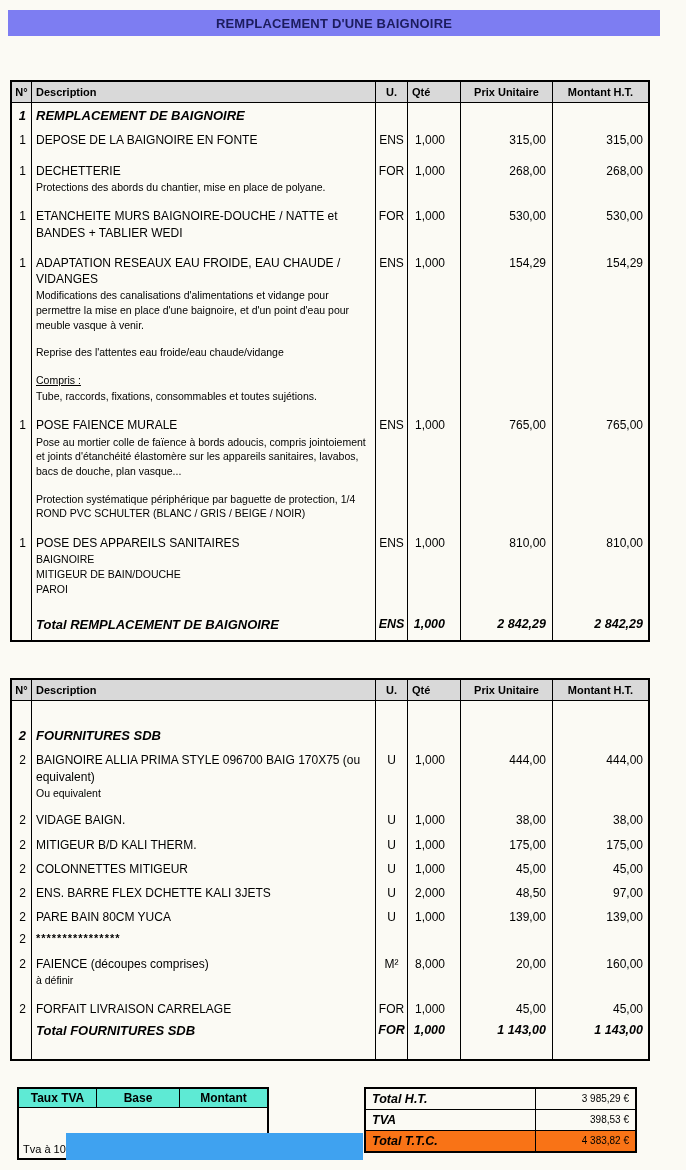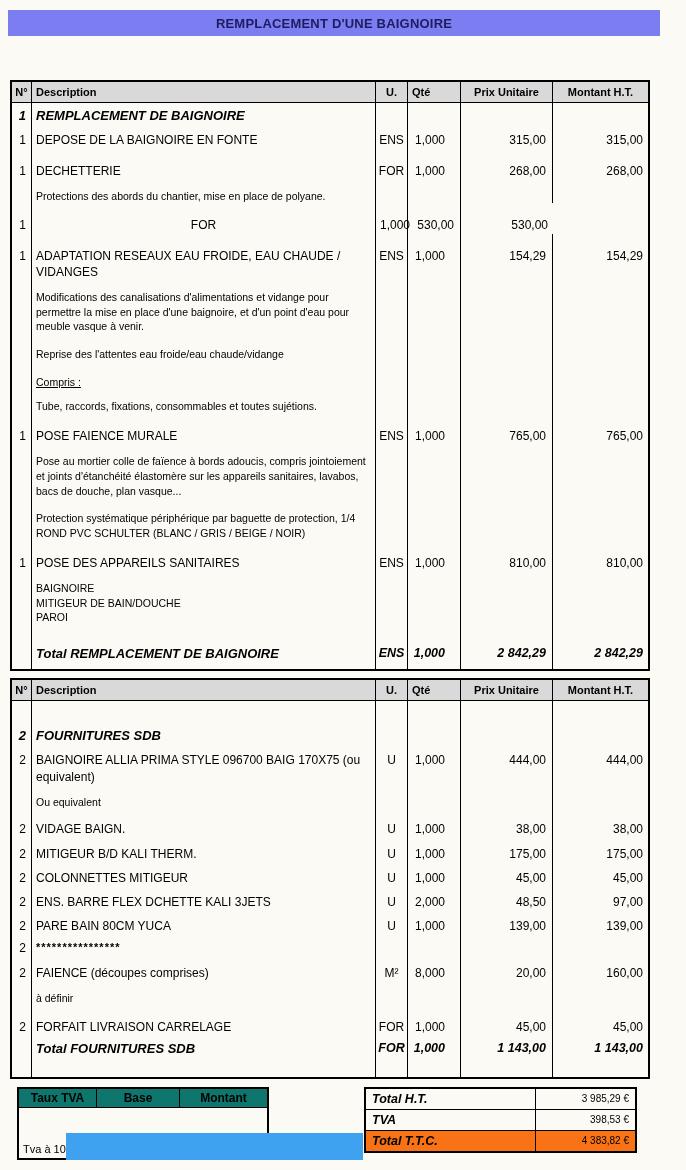--- a/index.html
+++ b/index.html
@@ -36,32 +36,32 @@
   .pt6  > .td { padding-top:6px; }
   .pt8  > .td { padding-top:8px; }
   .pt12 > .td { padding-top:12px; }
   .pt14 > .td { padding-top:14px; }
   .pt20 > .td { padding-top:20px; }
   .pb6  > .td { padding-bottom:6px; }
   .pb20 > .td { padding-bottom:20px; }
   .spacer26 > .td { height:26px; }
   
   .title { font-size:12px; }
-  .sub   { font-size:10.5px; line-height:1.4; white-space:pre-line; margin-top:10px; }
+  .sub   { font-size:10.5px; line-height:1.4; white-space:pre-line; margin-top:1px; }
   .gap   { margin-top:13px; }
   .underline { text-decoration:underline; }
   .section-row .td { font-weight:700; font-style:italic; font-size:13px; }
   .total-row .td { font-weight:700; font-style:italic; }
   .total-row .c-desc { font-size:13px; }
   .total-row .c-unit, .total-row .c-qty, .total-row .c-pu, .total-row .c-mt { font-size:12.5px; }
   .stars { font-size:11px; font-weight:700; letter-spacing:1px; }
   
   .tva { position:absolute; left:17px; top:1087px; border:2px solid #000; }
   .tva .tr2 { display:grid; grid-template-columns:78px 83px 87px; }
-  .tva .th { background:#0f766e; border-right:1px solid #000; border-bottom:1px solid #000;
+  .tva .th { background:#5eead4; border-right:1px solid #000; border-bottom:1px solid #000;
              font-weight:700; font-size:12px; text-align:center; padding:2px 4px; }
   .tva .th:last-child { border-right:none; }
   .tva .cell { border-right:1px solid #000; font-size:11px; padding:3px 4px;margin-top:32px; }
   .tva .cell:last-child { border-right:none; }
   .tva .num { text-align:right; }
   
   .blue-bar { position:absolute; left:66px; top:1133px; width:297px; height:27px; background:#3fa2f0; }
   
   .totals { position:absolute; left:364px; top:1087px; border:2px solid #000; }
   .totals .tr3 { display:grid; grid-template-columns:170px 99px; border-bottom:1px solid #000; }
@@ -116,20 +116,23 @@
         <div class="sub">Protections des abords du chantier, mise en place de polyane.</div>
       </div>
       <div class="td c-unit">FOR</div>
       <div class="td c-qty">1,000</div>
       <div class="td c-pu">268,00</div>
       <div class="td c-mt">268,00</div>
     </div>
 
     <div class="tr pt14">
       <div class="td c-no">1</div>
+      <div class="td c-desc">
+          <div class="title">ETANCHEITE MURS BAIGNOIRE-DOUCHE / NATTE et BANDES + TABLIER WEDI</div>
+        </div>
       <div class="td c-unit">FOR</div>
       <div class="td c-qty">1,000</div>
       <div class="td c-pu">530,00</div>
       <div class="td c-mt">530,00</div>
     </div>
 
     <div class="tr pt14">
       <div class="td c-no">1</div>
       <div class="td c-desc">
         <div class="title">ADAPTATION RESEAUX EAU FROIDE, EAU CHAUDE / VIDANGES</div>

